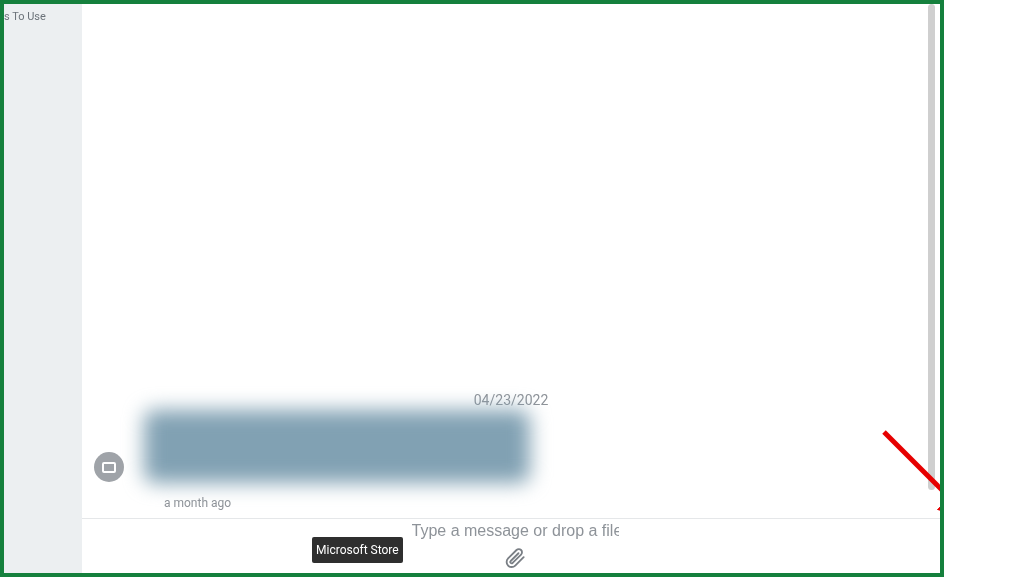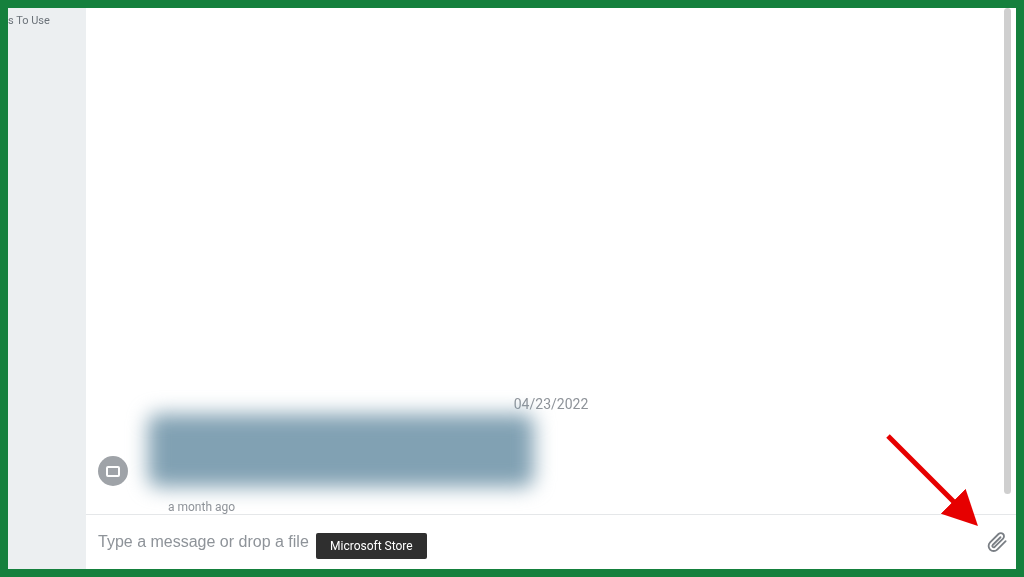--- a/index.html
+++ b/index.html
@@ -1,19 +1,19 @@
 <!DOCTYPE html>
 <html><head>
 <meta charset="utf-8">
 <style>
   * { box-sizing: border-box; margin: 0; padding: 0; }
   html, body { width: 1024px; height: 577px; font-family: -apple-system, BlinkMacSystemFont, "Segoe UI", Roboto, Arial, sans-serif; }
   .frame {
-    width: 1024px; height: 577px;
-    border: 8px solid #15803d;
+    width: 944px; height: 577px;
+    border: 4px solid #15803d;
     position: relative;
     background: #fff;
     overflow: hidden;
   }
   .sidebar {
     position: absolute;
     left: 0; top: 0;
     width: 78px; height: 100%;
     background: #eceff1;
   }
@@ -74,20 +74,21 @@
     left: 70px; top: 86px;
     font-size: 12px;
     color: #8e9399;
   }
   .composer {
     height: 54px;
     display: flex;
     align-items: center;
     padding: 0 4px 0 12px;
     background: #fff;
+    flex-direction: column;
   }
   .composer-input {
     flex: 1;
     border: none;
     outline: none;
     font-size: 16px;
     color: #333;
   }
   .composer-input::placeholder { color: #8e9399; }
   .attach-btn {
@@ -95,21 +96,21 @@
     display: flex; align-items: center; justify-content: center;
     cursor: pointer;
     color: #7a7f85;
   }
   .tooltip {
     position: absolute;
     left: 308px; bottom: 10px;
     background: #2f2f2f;
     color: #fff;
     font-size: 12px;
-    padding: 6px 14px;
+    padding: 6px 4px;
     border-radius: 2px;
   }
   .scrollbar {
     position: absolute;
     right: 5px; top: 0;
     width: 7px; height: 486px;
     background: #cfcfcf;
     border-radius: 4px;
   }
   .arrow {

